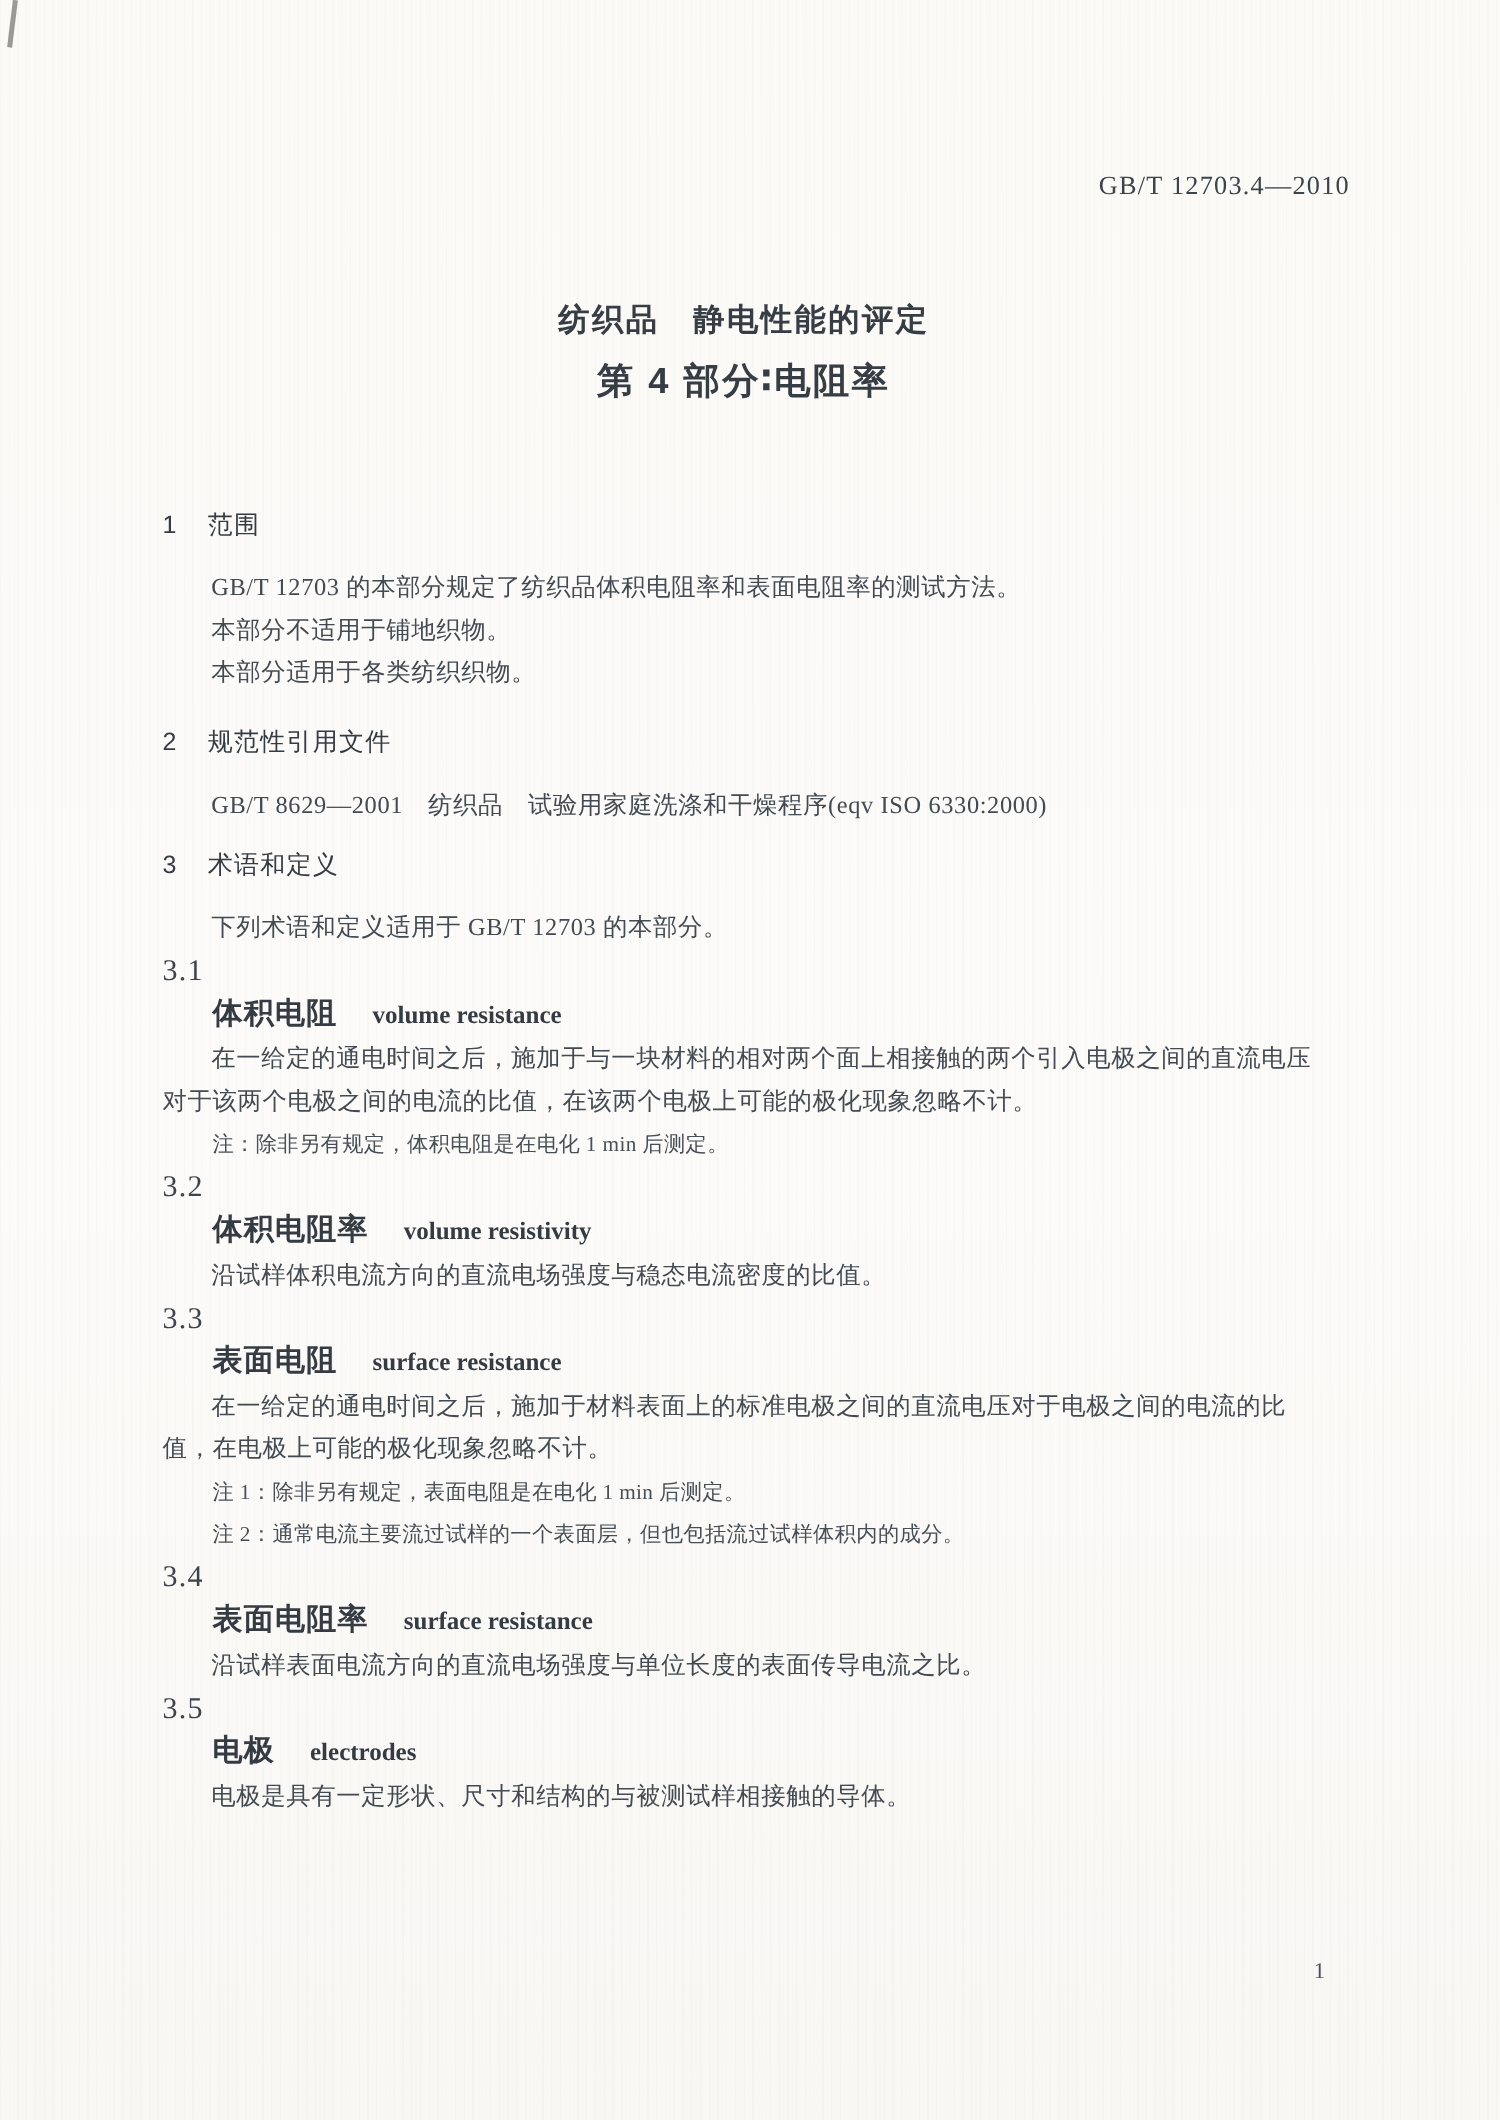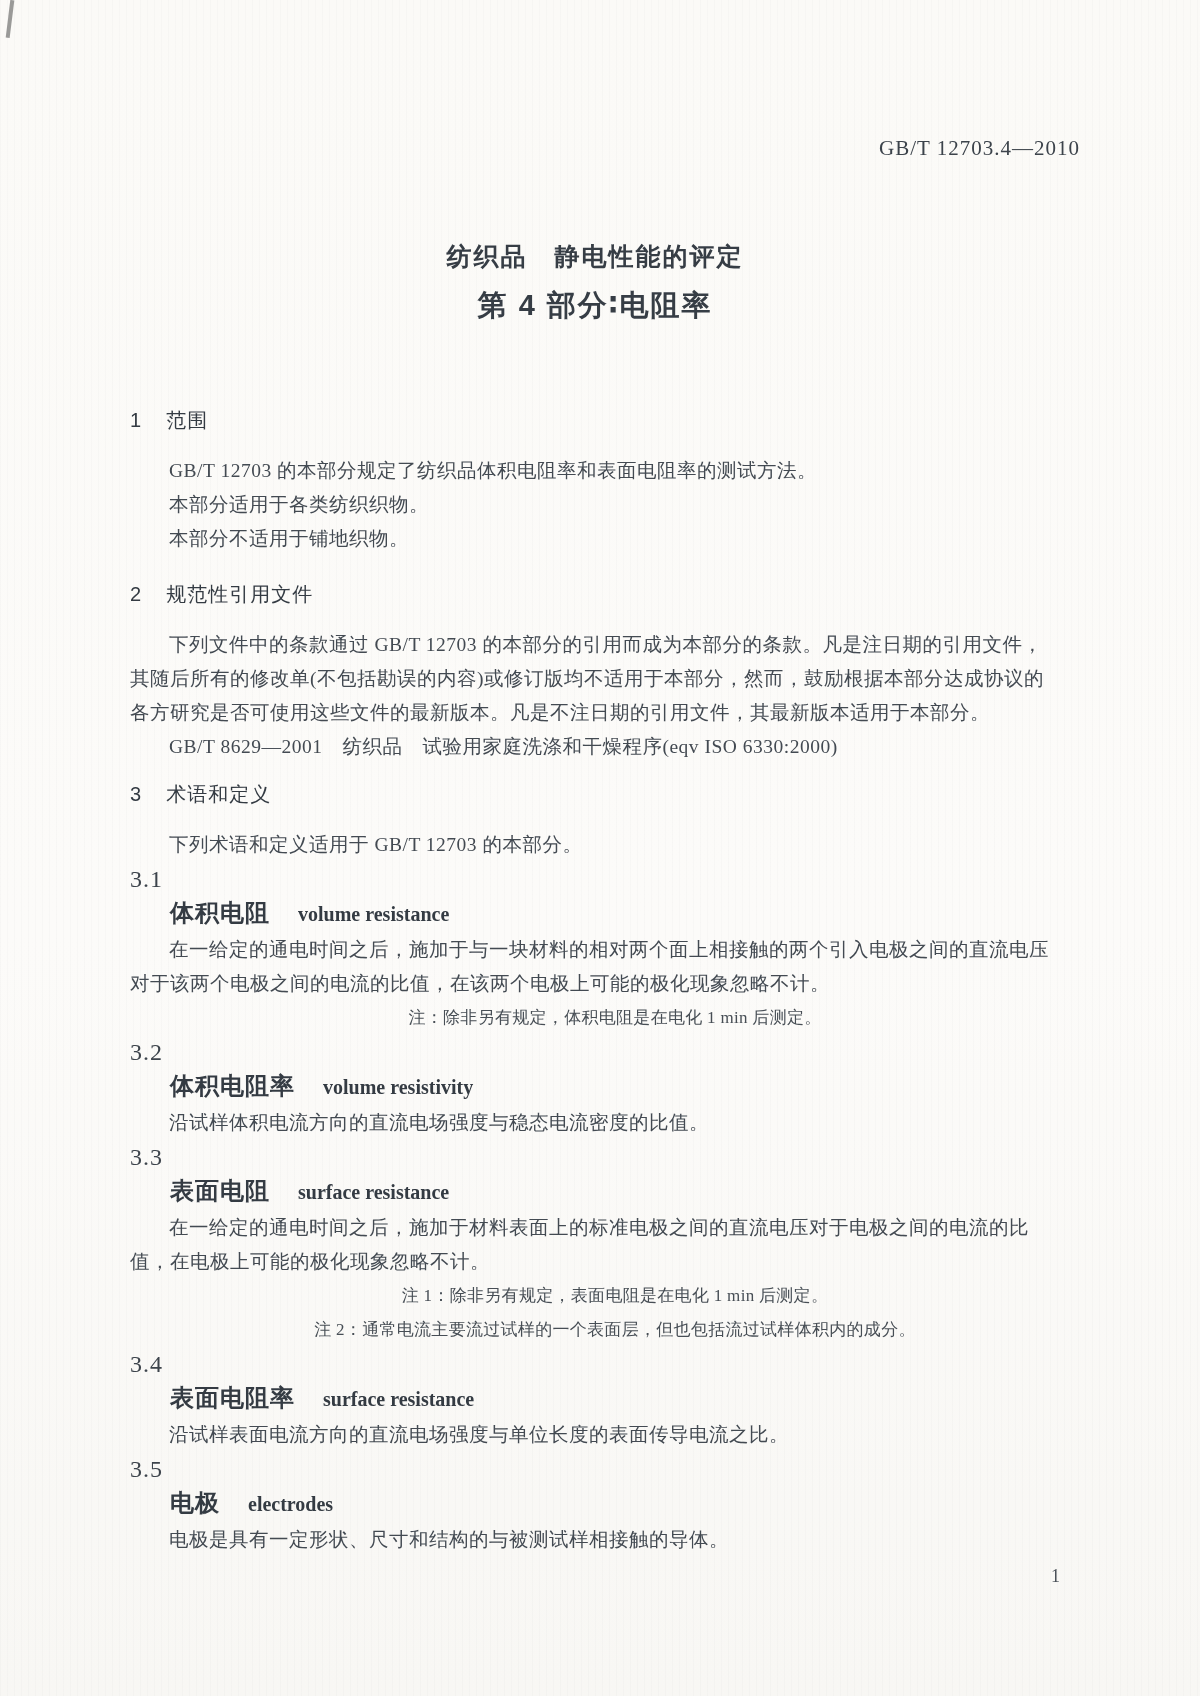--- a/index.html
+++ b/index.html
@@ -72,21 +72,20 @@
     font-size:24px; margin-right:28px; letter-spacing:1px;
   }
   .term-en {
     font-family:"Liberation Serif","DejaVu Serif",serif;
     font-size:20px;
   }
   .note {
     padding-left:40px;
     font-size:17px; line-height:34px; color:#474e55;
     letter-spacing:0.3px;
-    text-align:center;
   }
   .page-num {
     position:absolute; top:1566px; right:140px;
     font-size:18px; color:#4a5058;
   }
 </style>
 </head>
 <body>
 
 <div class="page">
@@ -94,27 +93,26 @@
 
   <div class="doc-code">GB/T 12703.4—2010</div>
 
   <div class="title title-l1">纺织品　静电性能的评定</div>
   <div class="title title-l2">第 4 部分∶电阻率</div>
 
   <div class="sec-heading sec-heading--first">
     <span class="sec-no">1</span><span>范围</span>
   </div>
   <p class="body-p">GB/T 12703 的本部分规定了纺织品体积电阻率和表面电阻率的测试方法。</p>
+  <p class="body-p">本部分不适用于铺地织物。</p>
   <p class="body-p">本部分适用于各类纺织织物。</p>
-  <p class="body-p">本部分不适用于铺地织物。</p>
 
   <div class="sec-heading">
     <span class="sec-no">2</span><span>规范性引用文件</span>
   </div>
-  <p class="body-p">下列文件中的条款通过 GB/T 12703 的本部分的引用而成为本部分的条款。凡是注日期的引用文件，其随后所有的修改单(不包括勘误的内容)或修订版均不适用于本部分，然而，鼓励根据本部分达成协议的各方研究是否可使用这些文件的最新版本。凡是不注日期的引用文件，其最新版本适用于本部分。</p>
   <p class="body-p ref-line">GB/T 8629—2001　纺织品　试验用家庭洗涤和干燥程序(eqv ISO 6330:2000)</p>
 
   <div class="sec-heading sec-heading--tight">
     <span class="sec-no">3</span><span>术语和定义</span>
   </div>
   <p class="body-p">下列术语和定义适用于 GB/T 12703 的本部分。</p>
 
   <div class="term-block">
     <div class="num-line">3.1</div>
     <div class="term-line">

